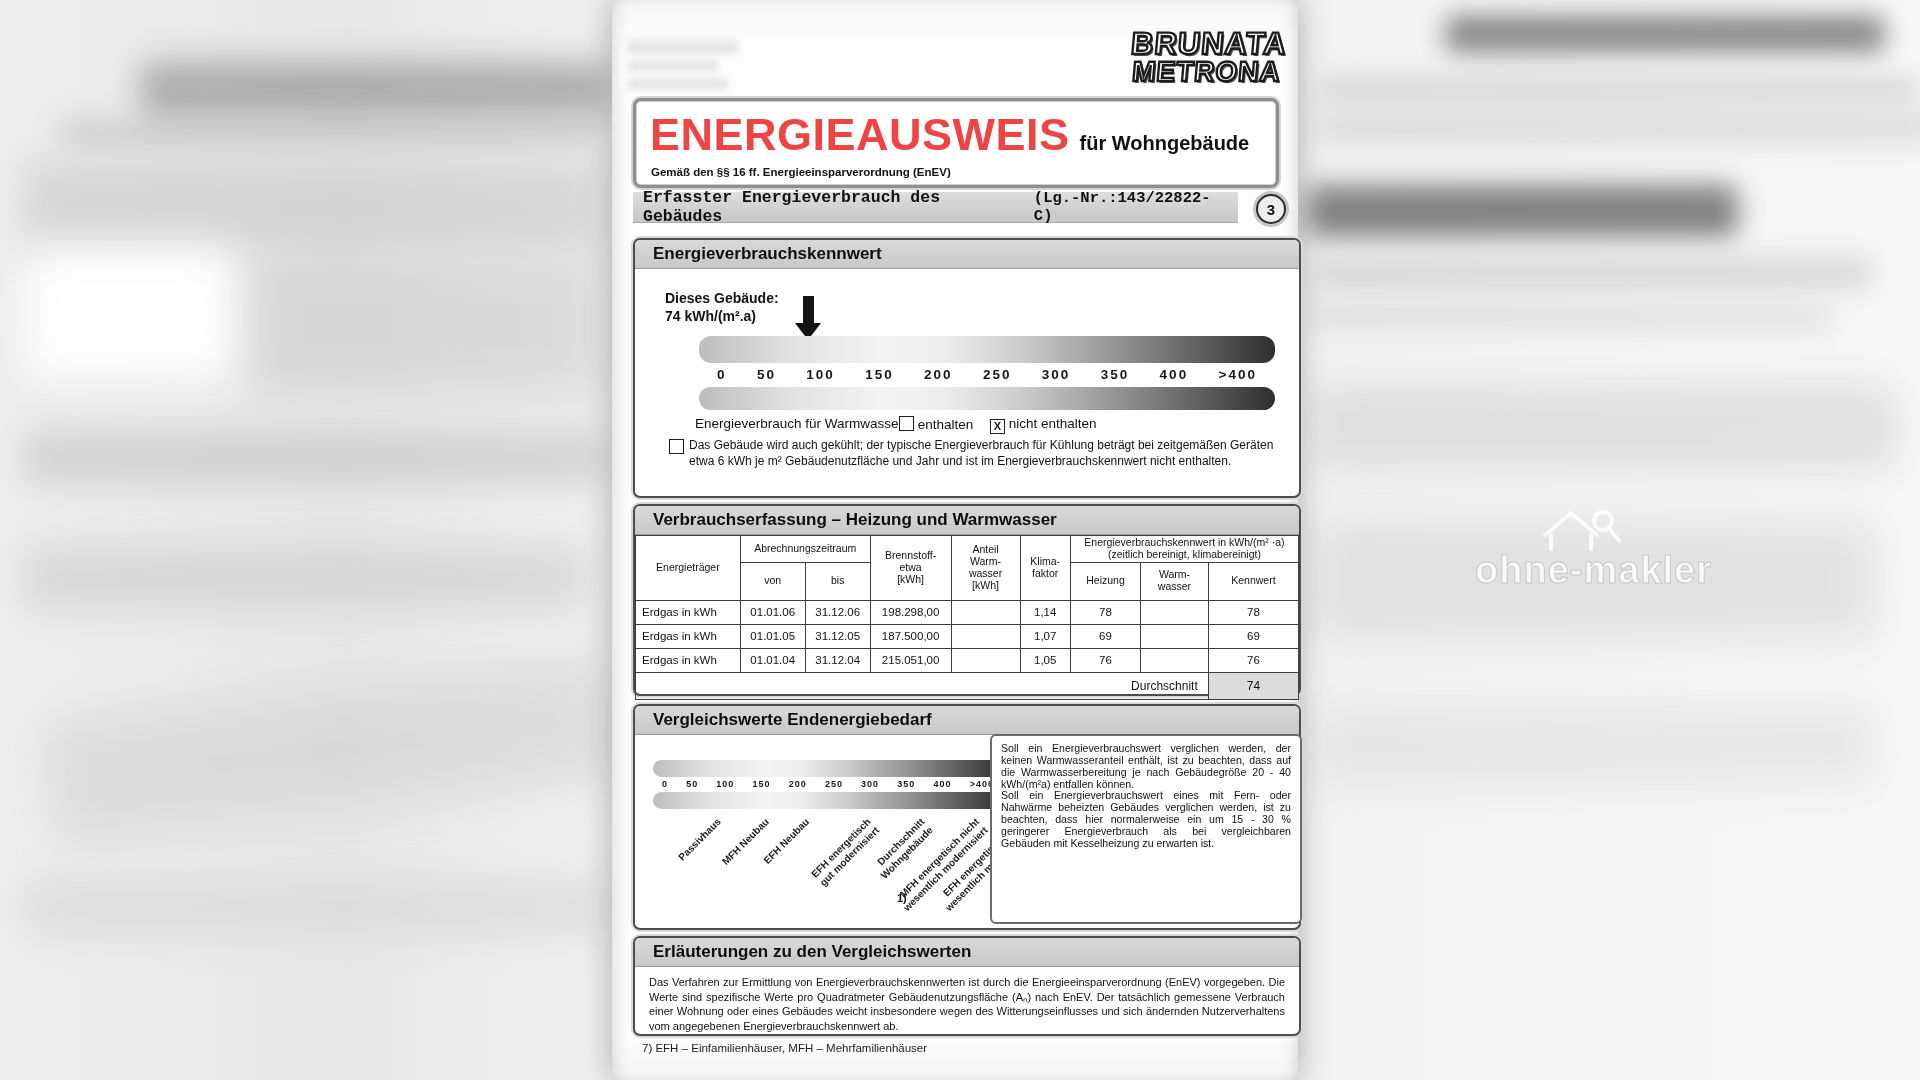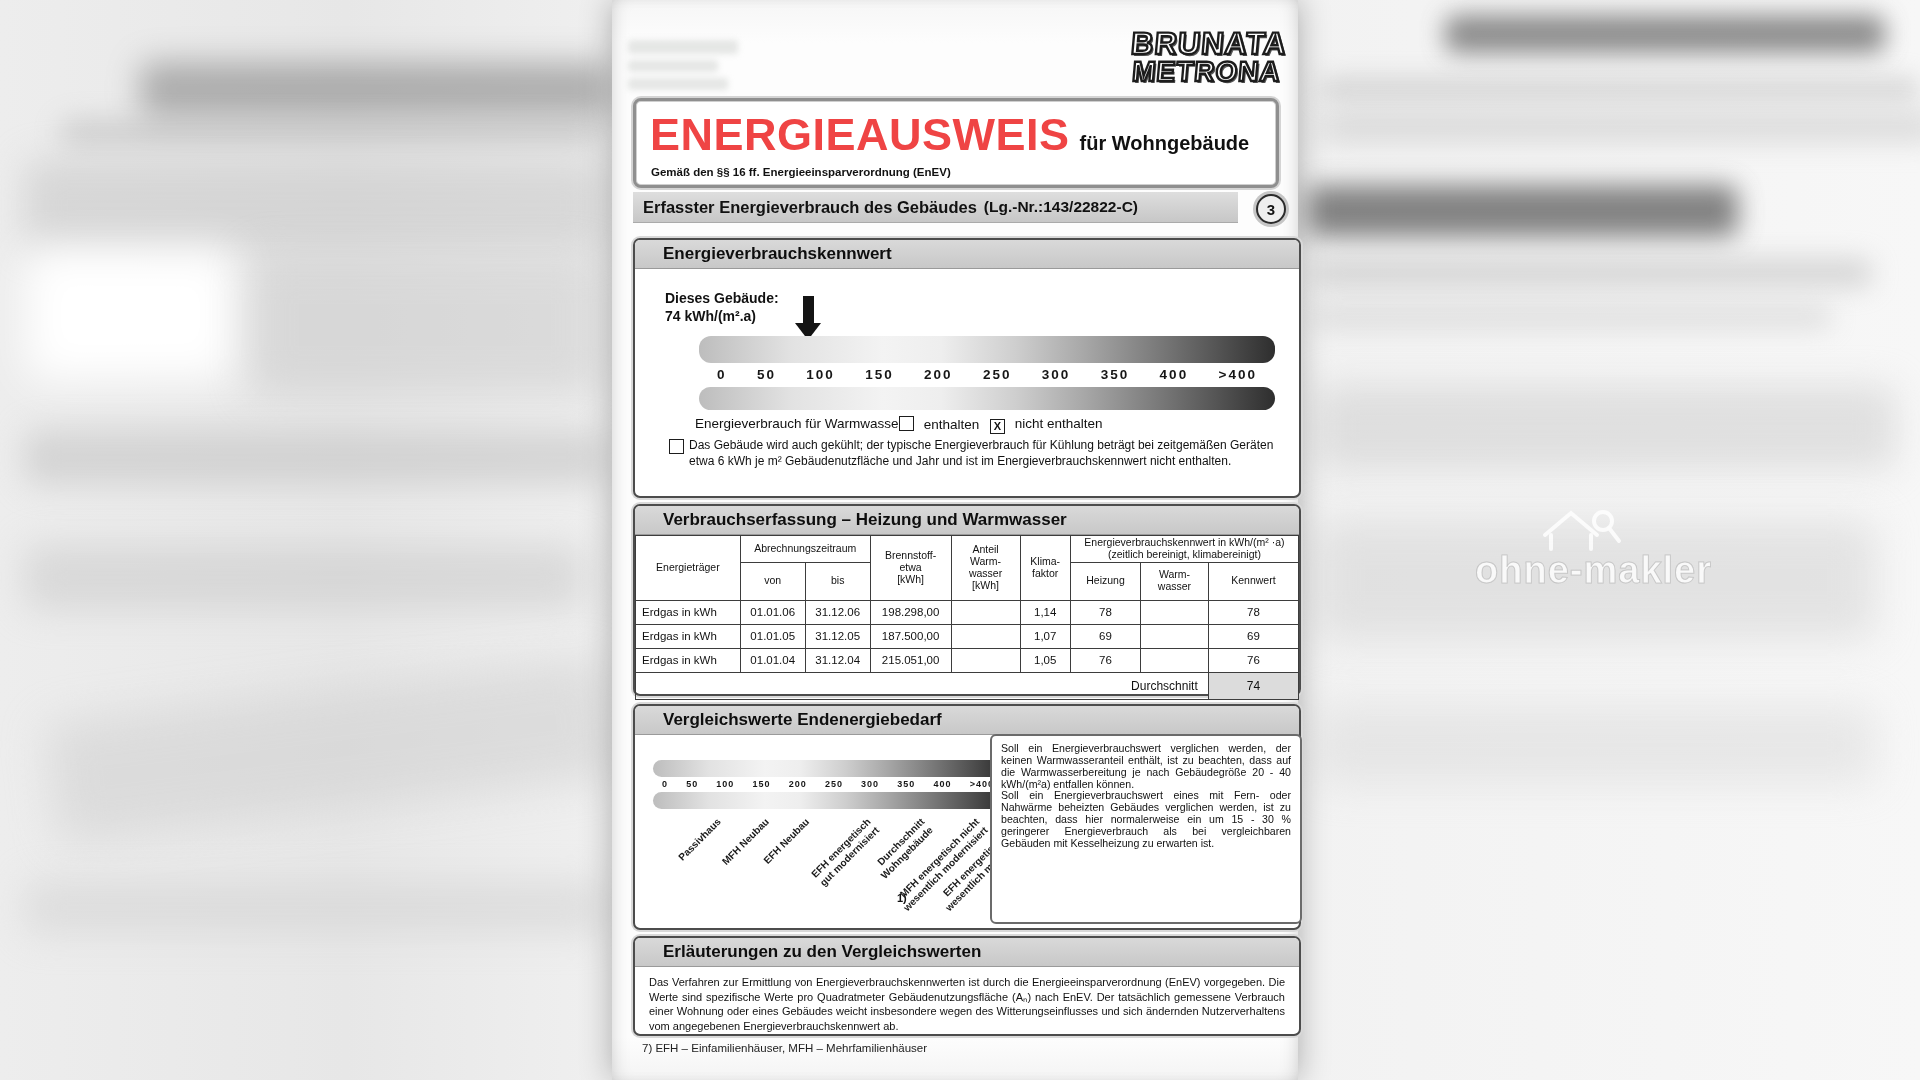--- a/index.html
+++ b/index.html
@@ -22,31 +22,31 @@
   
   .titlebox{position:absolute;left:21px;top:98px;width:640px;height:84px;border:3px solid #8f8f8f;border-radius:8px;
             background:#fff;box-shadow:0 0 0 2px #d4d4d4, inset 0 0 0 1px #cfcfcf;}
   .titlerow{padding:8px 14px 0 14px;white-space:nowrap;}
   .titlerow .big{font-size:45px;font-weight:bold;letter-spacing:.5px;color:#ef4444;}
   .titlerow .suffix{font-size:20px;font-weight:bold;margin-left:10px;}
   .titlebox .sub{position:absolute;left:15px;bottom:7px;font-size:11.5px;font-weight:bold;}
   
   .sectionbar{position:absolute;left:21px;top:192px;width:585px;height:30px;border-radius:0;
               background:linear-gradient(180deg,#dedede,#c7c7c7);display:flex;align-items:center;padding:0 10px;
-              box-shadow:0 1px 0 #aaa;}
+              box-shadow:0 1px 0 #aaa;font-family:Liberation Mono, monospace;}
   .sectionbar .lbl{font-size:16.5px;font-weight:bold;}
   .sectionbar .lg{font-size:15.5px;font-weight:bold;margin-left:7px;}
   .pagecircle{position:absolute;left:644px;top:194px;width:26px;height:26px;border:2px solid #2b2b2b;border-radius:50%;
               box-shadow:0 0 0 3px #c6c6c6;background:#eee;display:flex;align-items:center;justify-content:center;
               font-size:15px;font-weight:bold;}
   
   .box{position:absolute;left:21px;width:664px;border:2px solid #4c4c4c;border-radius:7px;background:#fff;
        box-shadow:0 0 0 2px #d9d9d9;}
   .boxhead{height:28px;background:linear-gradient(180deg,#d9d9d9,#c8c8c8);border-bottom:1px solid #9a9a9a;
-           border-radius:5px 5px 0 0;display:flex;align-items:center;padding:0 28px;
+           border-radius:5px 5px 0 0;display:flex;align-items:center;padding:0 18px;
            font-size:17px;font-weight:bold;color:#0e0e0e;}
   
   .scalebar{background:linear-gradient(90deg,#bdbdbd 0%,#e2e2e2 16%,#f3f3f3 32%,#eeeeee 42%,#cecece 55%,#a7a7a7 67%,#808080 78%,#545454 90%,#2e2e2e 100%);
             border-radius:12px;}
   .ticksrow{display:flex;justify-content:space-between;font-weight:bold;color:#161616;}
   
   .building{position:absolute;left:30px;top:50px;font-size:14px;font-weight:bold;line-height:1.25;}
   .arrow{position:absolute;left:160px;top:56px;width:27px;height:44px;}
   .arrow .shaft{position:absolute;left:8px;top:0;width:11px;height:27px;background:#141414;}
   .arrow .head{position:absolute;left:0;top:27px;width:0;height:0;border-left:13.5px solid transparent;
@@ -54,21 +54,21 @@
   .bar-top{position:absolute;left:64px;top:96px;width:576px;height:27px;}
   .bigticks{position:absolute;left:64px;top:127px;width:576px;padding:0 18px;box-sizing:border-box;
             font-size:13.5px;letter-spacing:2px;}
   .bar-bottom{position:absolute;left:64px;top:147px;width:576px;height:23px;}
   .wwrow{position:absolute;left:0;top:176px;width:100%;font-size:13.5px;}
   .wwrow .lab{position:absolute;left:60px;top:0;}
   .cb{display:inline-block;width:13px;height:13px;border:1.5px solid #1d1d1d;background:#fff;vertical-align:-2px;
       text-align:center;font-size:11px;font-weight:bold;line-height:13px;}
   .ww-cb1{position:absolute;left:264px;top:0;}
   .ww-cb2{position:absolute;left:355px;top:0;}
-  .ww-cb1 span.t,.ww-cb2 span.t{margin-left:6px;}
+  .ww-cb1 span.t,.ww-cb2 span.t{}
   .cooling{position:absolute;left:34px;top:198px;width:610px;font-size:12px;line-height:1.3;}
   .cooling .cb{float:left;margin-top:1px;}
   .cooling .txt{display:block;margin-left:20px;}
   
   table.vtab{border-collapse:collapse;width:100%;table-layout:fixed;}
   table.vtab th,table.vtab td{border:1px solid #3d3d3d;white-space:pre-line;overflow:hidden;}
   table.vtab th{font-size:10.5px;font-weight:normal;text-align:center;vertical-align:middle;line-height:1.12;padding:1px;}
   table.vtab td{font-size:11.5px;text-align:center;height:21px;padding:1px 3px;}
   table.vtab td.l{text-align:left;padding-left:6px;}
   table.vtab .grp{font-size:10.5px;}

